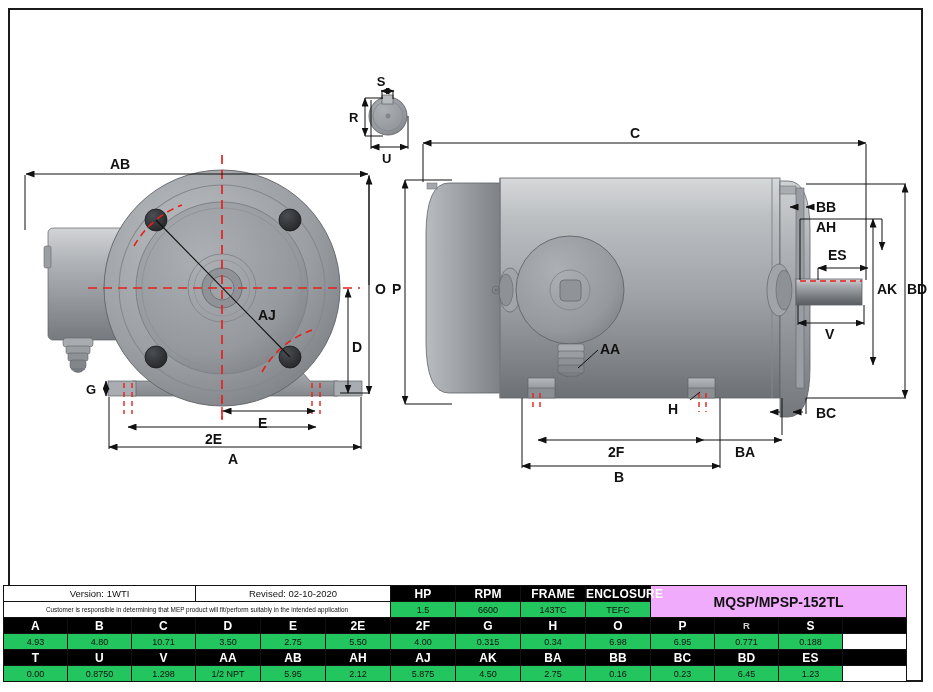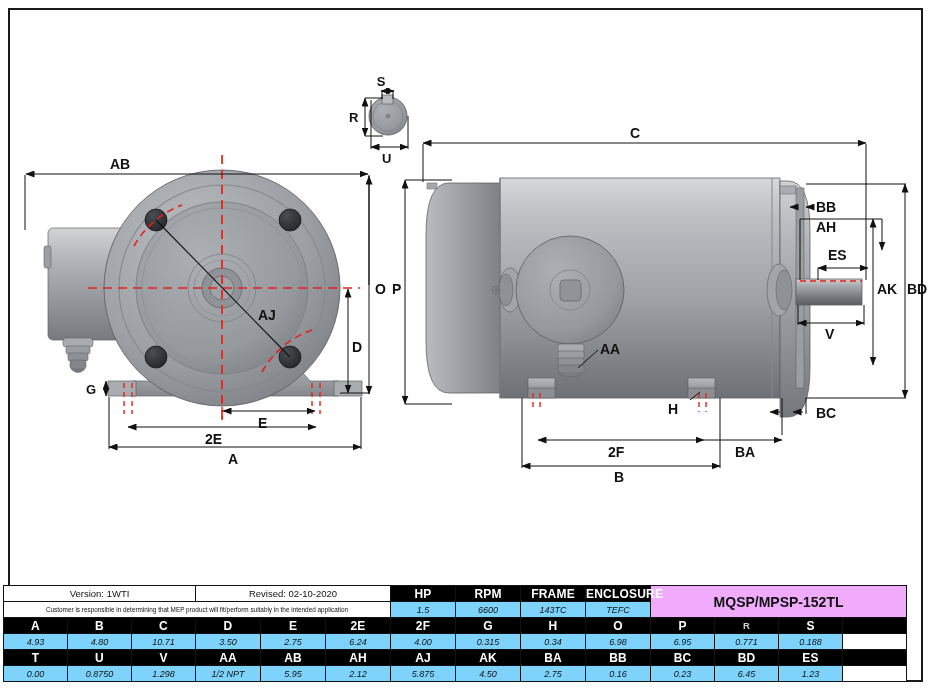--- a/index.html
+++ b/index.html
@@ -7,21 +7,21 @@
   #sheet{position:relative;width:933px;height:692px;background:#ffffff;}
   #frame{position:absolute;left:8px;top:8px;width:915px;height:674px;border:2px solid #1a1a1a;box-sizing:border-box;}
   .dwg{position:absolute;left:0;top:0;width:933px;height:692px;}
   
   #table-wrap{position:absolute;left:3px;top:585px;width:903px;height:100px;}
   table.dim{border-collapse:collapse;width:903px;table-layout:fixed;}
   table.dim td{border:1px solid #111;text-align:center;vertical-align:middle;
        font-family:"Liberation Sans",sans-serif;height:15px;padding:0;}
   td.hdr{background:#000;color:#fff;font-weight:bold;font-size:12px;letter-spacing:.2px;}
   td.hdr-dim{background:#000;color:#cfcfcf;font-weight:bold;font-size:9.5px;}
-  td.val{background:#7dd3fc;color:#111;font-size:9px;font-style:italic;}
+  td.val{background:#22c55e;color:#111;font-size:9px;}
   td.ver{background:#fff;color:#111;font-size:9.5px;}
   td.note{background:#fff;color:#111;font-size:6.4px;}
   td.model{background:#f0abfc;color:#111;font-weight:bold;font-size:14px;}
   td.blank{background:#fff;}
   
   text{font-family:"Liberation Sans",sans-serif;font-weight:bold;fill:#111;}
 </style>
 </head>
 <body>
 
@@ -401,21 +401,21 @@
           <td class="hdr-dim">R</td>
           <td class="hdr">S</td>
           <td class="hdr"></td>
         </tr>
         <tr>
           <td class="val">4.93</td>
           <td class="val">4.80</td>
           <td class="val">10.71</td>
           <td class="val">3.50</td>
           <td class="val">2.75</td>
-          <td class="val">6.24</td>
+          <td class="val">5.50</td>
           <td class="val">4.00</td>
           <td class="val">0.315</td>
           <td class="val">0.34</td>
           <td class="val">6.98</td>
           <td class="val">6.95</td>
           <td class="val">0.771</td>
           <td class="val">0.188</td>
           <td class="blank"></td>
         </tr>
 

